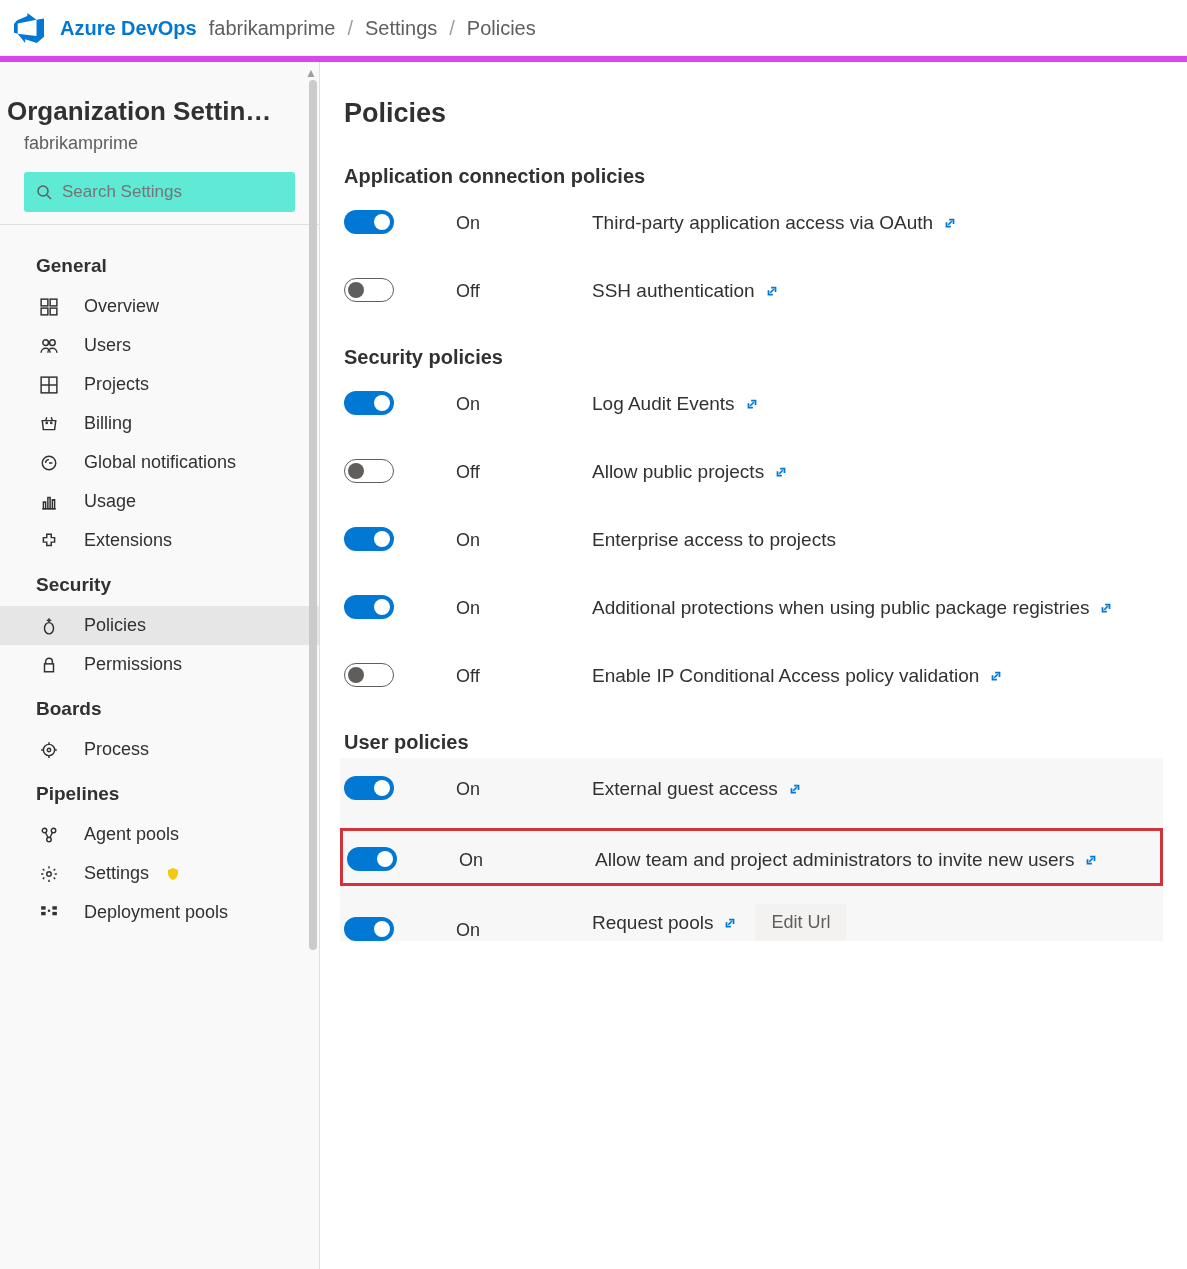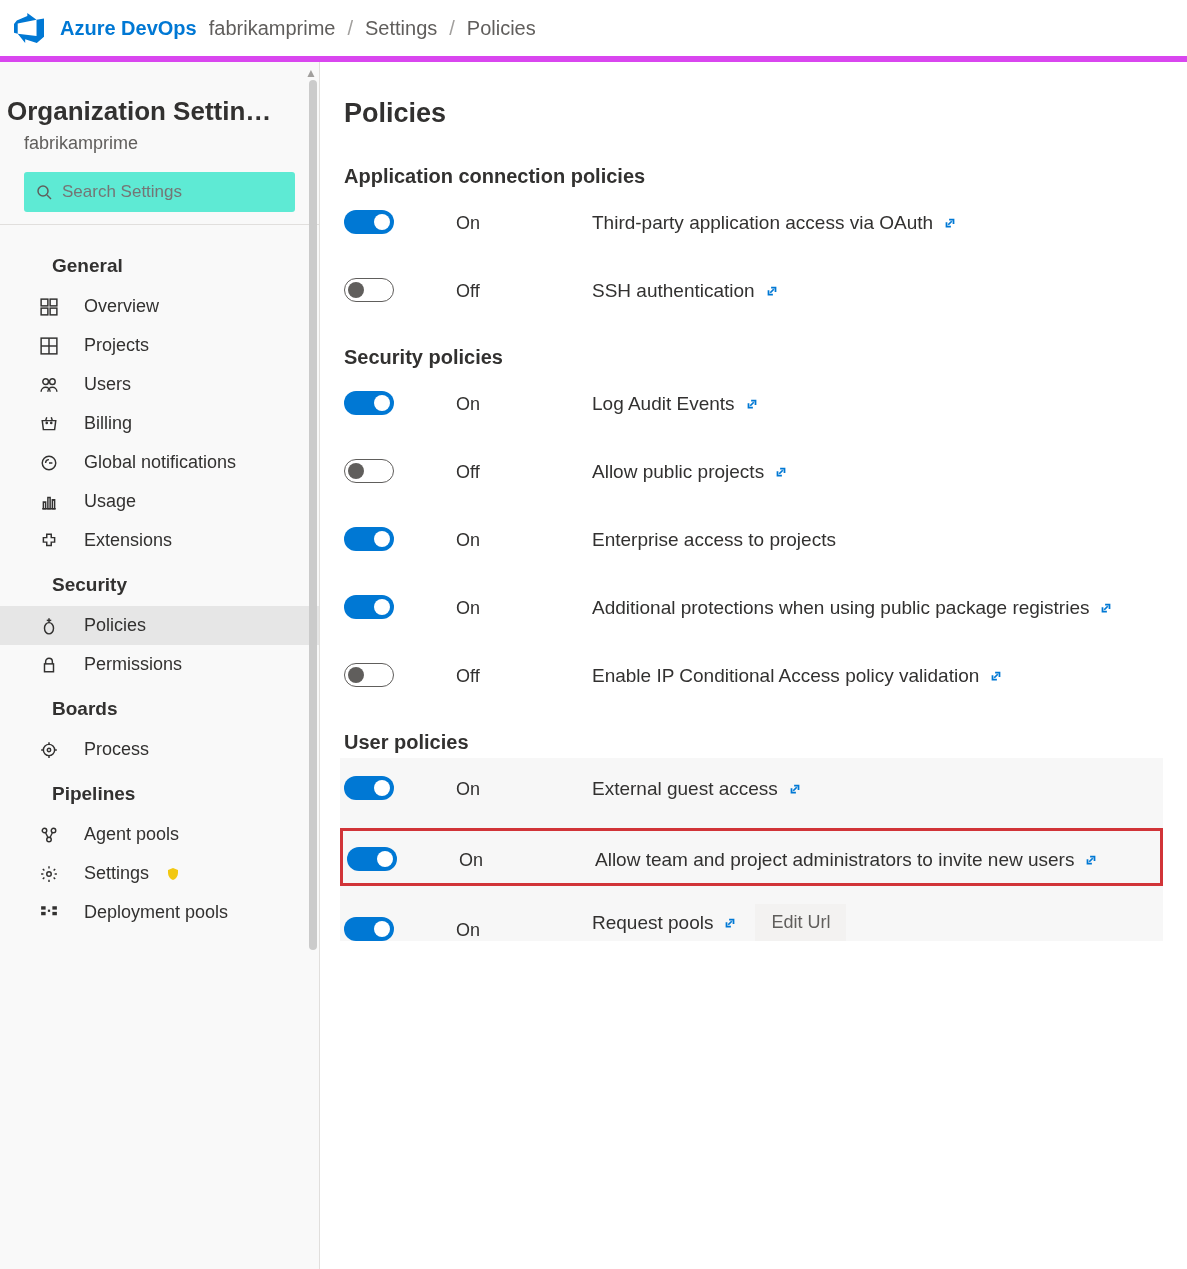--- a/index.html
+++ b/index.html
@@ -96,21 +96,21 @@
       color: #605e5c;
       width: 100%;
     }
     .sidebar-divider {
       border-top: 1px solid #e1dfdd;
       margin: 0 0 16px;
     }
     .section-header {
       font-weight: 600;
       font-size: 19px;
-      padding: 14px 52px 10px;
+      padding: 14px 36px 10px;
     }
     .nav-item {
       display: flex;
       align-items: center;
       gap: 26px;
       padding: 9px 40px;
       cursor: pointer;
       font-size: 18px;
     }
     .nav-item.active {
@@ -241,33 +241,33 @@
         <svg viewBox="0 0 16 16" fill="none" stroke="currentColor" stroke-width="1.3">
           <rect x="1" y="1" width="6" height="6"></rect>
           <rect x="9" y="1" width="6" height="6"></rect>
           <rect x="1" y="9" width="6" height="6"></rect>
           <rect x="9" y="9" width="6" height="6"></rect>
         </svg>
         <span>Overview</span>
       </div>
     <div class="nav-item">
         <svg viewBox="0 0 16 16" fill="none" stroke="currentColor" stroke-width="1.3">
+          <circle cx="5" cy="5" r="2.5"></circle>
+          <circle cx="11" cy="5" r="2.5"></circle>
+          <path d="M1 14c0-2.5 2-4 4-4s4 1.5 4 4M7 14c0-2.5 2-4 4-4s4 1.5 4 4"></path>
+        </svg>
+        <span>Users</span>
+      </div>
+    <div class="nav-item">
+        <svg viewBox="0 0 16 16" fill="none" stroke="currentColor" stroke-width="1.3">
           <rect x="1" y="1" width="14" height="14"></rect>
           <line x1="8" y1="1" x2="8" y2="15"></line>
           <line x1="1" y1="8" x2="15" y2="8"></line>
         </svg>
         <span>Projects</span>
-      </div>
-    <div class="nav-item">
-        <svg viewBox="0 0 16 16" fill="none" stroke="currentColor" stroke-width="1.3">
-          <circle cx="5" cy="5" r="2.5"></circle>
-          <circle cx="11" cy="5" r="2.5"></circle>
-          <path d="M1 14c0-2.5 2-4 4-4s4 1.5 4 4M7 14c0-2.5 2-4 4-4s4 1.5 4 4"></path>
-        </svg>
-        <span>Users</span>
       </div>
     <div class="nav-item">
         <svg viewBox="0 0 16 16" fill="none" stroke="currentColor" stroke-width="1.3">
           <path d="M2 5h12l-1 8H3zM5 5l1-3M11 5l-1-3"></path>
           <circle cx="6" cy="7" r="0.5" fill="currentColor"></circle>
           <circle cx="10" cy="7" r="0.5" fill="currentColor"></circle>
         </svg>
         <span>Billing</span>
       </div>
     <div class="nav-item">

